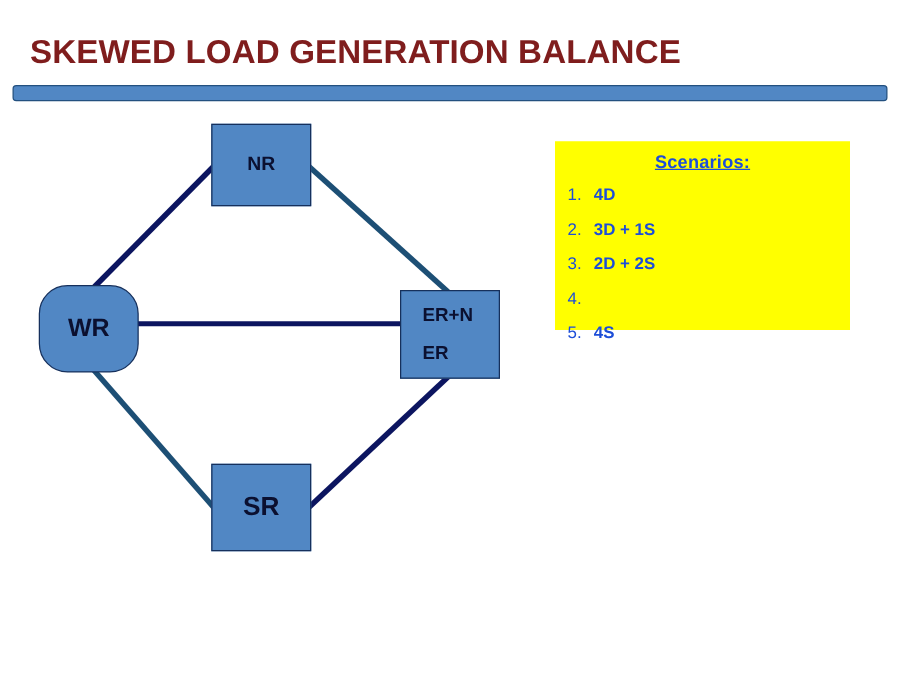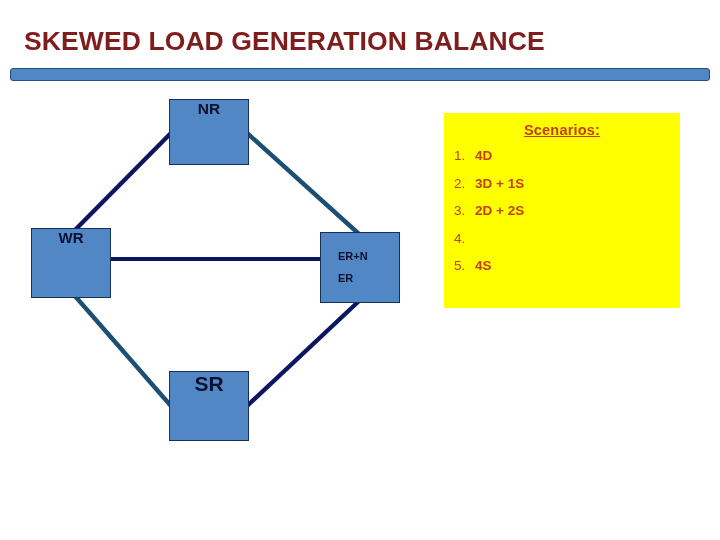--- a/index.html
+++ b/index.html
@@ -57,60 +57,61 @@
   }
 
   
   .region-box {
     position: absolute;
     box-sizing: border-box;
     background: #5187c4;
     border: 1.2px solid #16305c;
     color: #0b1030;
     display: flex;
-    align-items: flex-start;
+    align-items: center;
     justify-content: center;
     font-family: "Liberation Sans", sans-serif;
     font-weight: bold;
     z-index: 3;
   }
   #box-nr {
     left: 169px;  top: 99px;  width: 80px; height: 66px;
     font-size: 15.5px;
   }
   #box-wr {
     left: 31px;  top: 228px;  width: 80px; height: 70px;
-    font-size: 15px;
+    font-size: 20px;
+    border-radius: 23px;
   }
   #box-sr {
     left: 169px;  top: 371px;  width: 80px; height: 70px;
     font-size: 21px;
   }
   #box-er {
     left: 320px;  top: 232px;  width: 80px; height: 71px;
-    font-size: 11px;
+    font-size: 15px;
     flex-direction: column;
     align-items: flex-start;
     justify-content: center;
     padding-left: 17px;
     line-height: 1.95;
   }
   #box-er .er-line { display: block; }
 
   
   #scenarios-panel {
     position: absolute;
     left: 444px;
     top: 113px;
     width: 236px;
-    height: 195px;
+    height: 151px;
     background: #ffff00;
     z-index: 2;
     font-family: "Liberation Sans", sans-serif;
-    color: #c2410c;
+    color: #1d4ed8;
   }
   #scenarios-heading {
     text-align: center;
     font-size: 14.5px;
     font-weight: bold;
     text-decoration: underline;
     padding-top: 9px;
     letter-spacing: 0.2px;
   }
   #scenarios-list {

